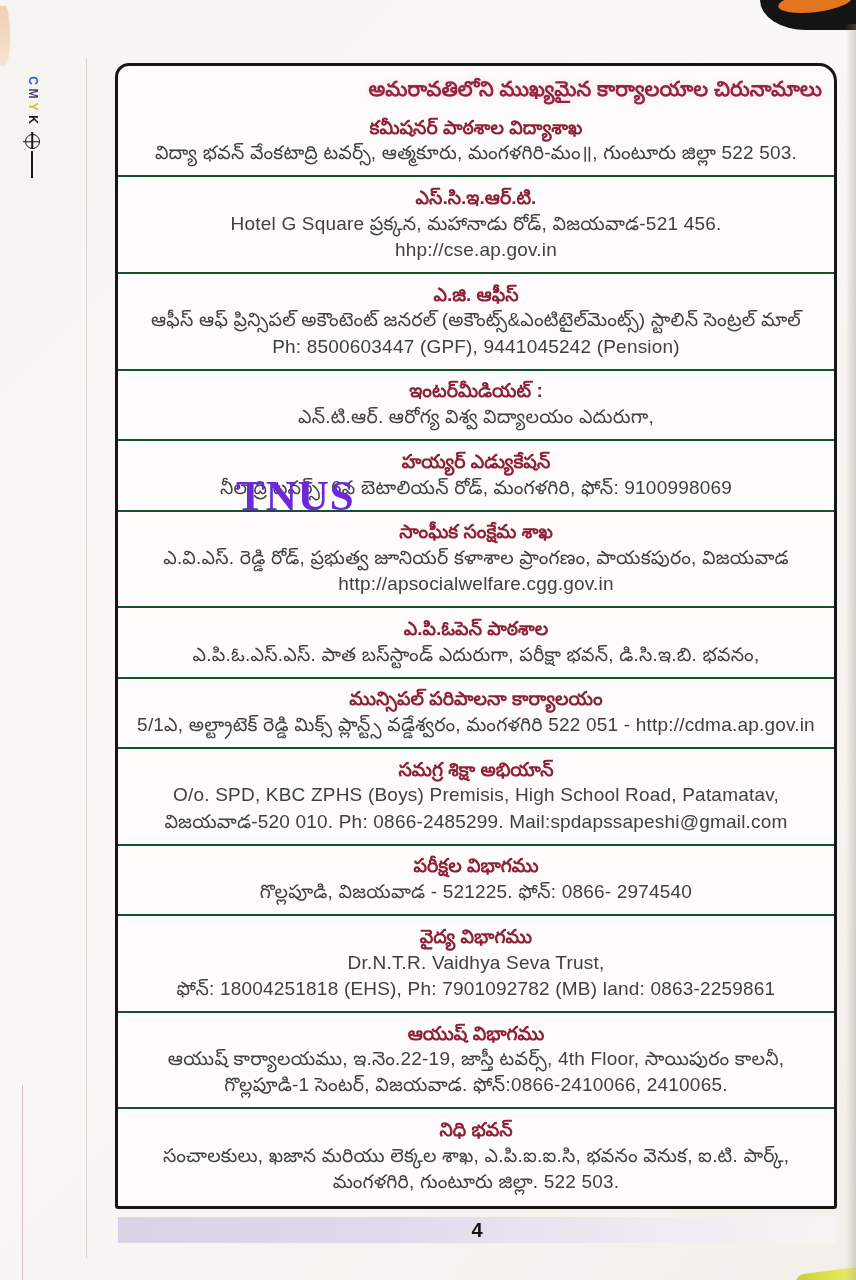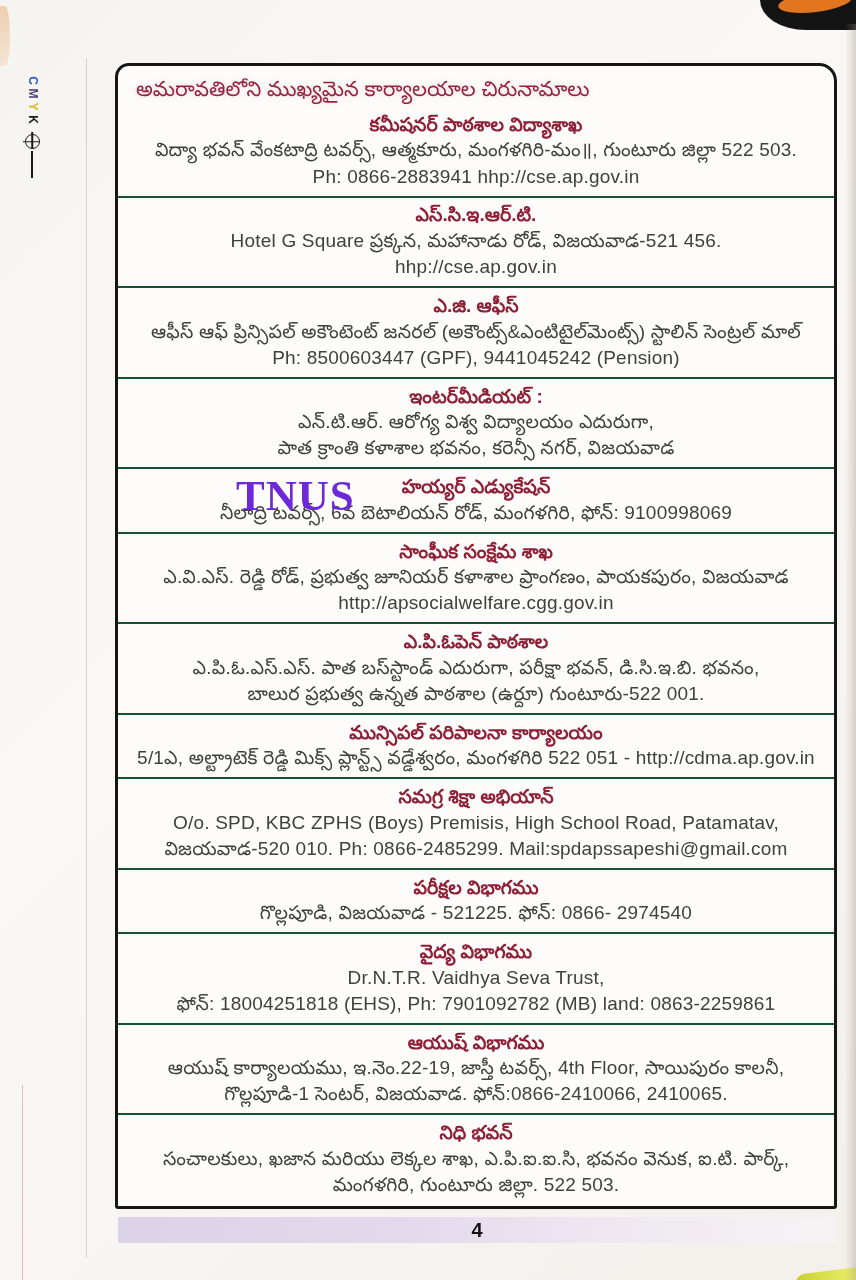--- a/index.html
+++ b/index.html
@@ -26,22 +26,22 @@
   .reg-mark:after{content:"";position:absolute;top:50%;left:-3px;height:1.5px;width:17px;background:#181818;transform:translateY(-50%);}
   .reg-stem{width:1.6px;height:27px;background:#181818;margin-top:2px;}
 
   
   .main-box{
     position:absolute;left:115px;top:63px;width:722px;height:1146px;box-sizing:border-box;
     border:3px solid #161616;border-radius:14px 18px 3px 3px;background:#fdfcfa;
     display:flex;flex-direction:column;padding:2px 0;
   }
   .doc-title{
-    color:#962441;font-weight:normal;font-size:21px;text-align:left;
-    padding:9px 18px 1px;text-shadow:0 0 6px rgba(230,120,150,.25);flex:0 0 auto;
+    color:#962441;font-weight:bold;font-size:21px;text-align:right;
+    padding:9px 12px 1px;text-shadow:0 0 6px rgba(230,120,150,.25);flex:0 0 auto;
   }
   .section{flex:1 1 auto;display:flex;flex-direction:column;justify-content:center;text-align:center;padding:2px 10px 3px;}
   .section.bordered{border-top:2px solid #14532d;}
   .sec-header{color:#8e2038;font-weight:bold;font-size:19px;line-height:1.35;}
   .sec-line{color:#404040;font-size:19px;line-height:1.38;letter-spacing:.2px;}
 
   
   .tnus{
     position:absolute;left:236px;top:474px;z-index:5;
     font-family:"Liberation Serif","DejaVu Serif",serif;font-weight:bold;
@@ -76,56 +76,53 @@
 </div>
 
 <div class="tnus">TNUS</div>
 
 <div class="main-box">
   <div class="doc-title">అమరావతిలోని ముఖ్యమైన కార్యాలయాల చిరునామాలు</div>
 
   <div class="section">
     <div class="sec-header">కమీషనర్ పాఠశాల విద్యాశాఖ</div>
     <div class="sec-line">విద్యా భవన్ వేంకటాద్రి టవర్స్, ఆత్మకూరు, మంగళగిరి-మం॥, గుంటూరు జిల్లా 522 503.</div>
-    <div class="sec-line">Ph: 0866-2883941 hhp://cse.ap.gov.in</div>
   </div>
 
   <div class="section bordered">
     <div class="sec-header">ఎస్.సి.ఇ.ఆర్.టి.</div>
     <div class="sec-line">Hotel G Square ప్రక్కన, మహానాడు రోడ్, విజయవాడ-521 456.</div>
     <div class="sec-line">hhp://cse.ap.gov.in</div>
   </div>
 
   <div class="section bordered">
     <div class="sec-header">ఎ.జి. ఆఫీస్</div>
     <div class="sec-line">ఆఫీస్ ఆఫ్ ప్రిన్సిపల్ అకౌంటెంట్ జనరల్ (అకౌంట్స్&amp;ఎంటిటైల్‌మెంట్స్) స్టాలిన్ సెంట్రల్ మాల్</div>
     <div class="sec-line">Ph: 8500603447 (GPF), 9441045242 (Pension)</div>
   </div>
 
   <div class="section bordered">
     <div class="sec-header">ఇంటర్‌మీడియట్ :</div>
     <div class="sec-line">ఎన్.టి.ఆర్. ఆరోగ్య విశ్వ విద్యాలయం ఎదురుగా,</div>
-    <div class="sec-line">పాత క్రాంతి కళాశాల భవనం, కరెన్సీ నగర్, విజయవాడ</div>
   </div>
 
   <div class="section bordered">
     <div class="sec-header">హయ్యర్ ఎడ్యుకేషన్</div>
     <div class="sec-line">నీలాద్రి టవర్స్, 6వ బెటాలియన్ రోడ్, మంగళగిరి, ఫోన్: 9100998069</div>
   </div>
 
   <div class="section bordered">
     <div class="sec-header">సాంఘీక సంక్షేమ శాఖ</div>
     <div class="sec-line">ఎ.వి.ఎస్. రెడ్డి రోడ్, ప్రభుత్వ జూనియర్ కళాశాల ప్రాంగణం, పాయకపురం, విజయవాడ</div>
     <div class="sec-line">http://apsocialwelfare.cgg.gov.in</div>
   </div>
 
   <div class="section bordered">
     <div class="sec-header">ఎ.పి.ఓపెన్ పాఠశాల</div>
     <div class="sec-line">ఎ.పి.ఓ.ఎస్.ఎస్. పాత బస్‌స్టాండ్ ఎదురుగా, పరీక్షా భవన్, డి.సి.ఇ.బి. భవనం,</div>
-    <div class="sec-line">బాలుర ప్రభుత్వ ఉన్నత పాఠశాల (ఉర్దూ) గుంటూరు-522 001.</div>
   </div>
 
   <div class="section bordered">
     <div class="sec-header">మున్సిపల్ పరిపాలనా కార్యాలయం</div>
     <div class="sec-line">5/1ఎ, అల్ట్రాటెక్ రెడ్డి మిక్స్ ప్లాన్ట్స్ వడ్డేశ్వరం, మంగళగిరి 522 051 - http://cdma.ap.gov.in</div>
   </div>
 
   <div class="section bordered">
     <div class="sec-header">సమగ్ర శిక్షా అభియాన్</div>
     <div class="sec-line">O/o. SPD, KBC ZPHS (Boys) Premisis, High School Road, Patamatav,</div>

